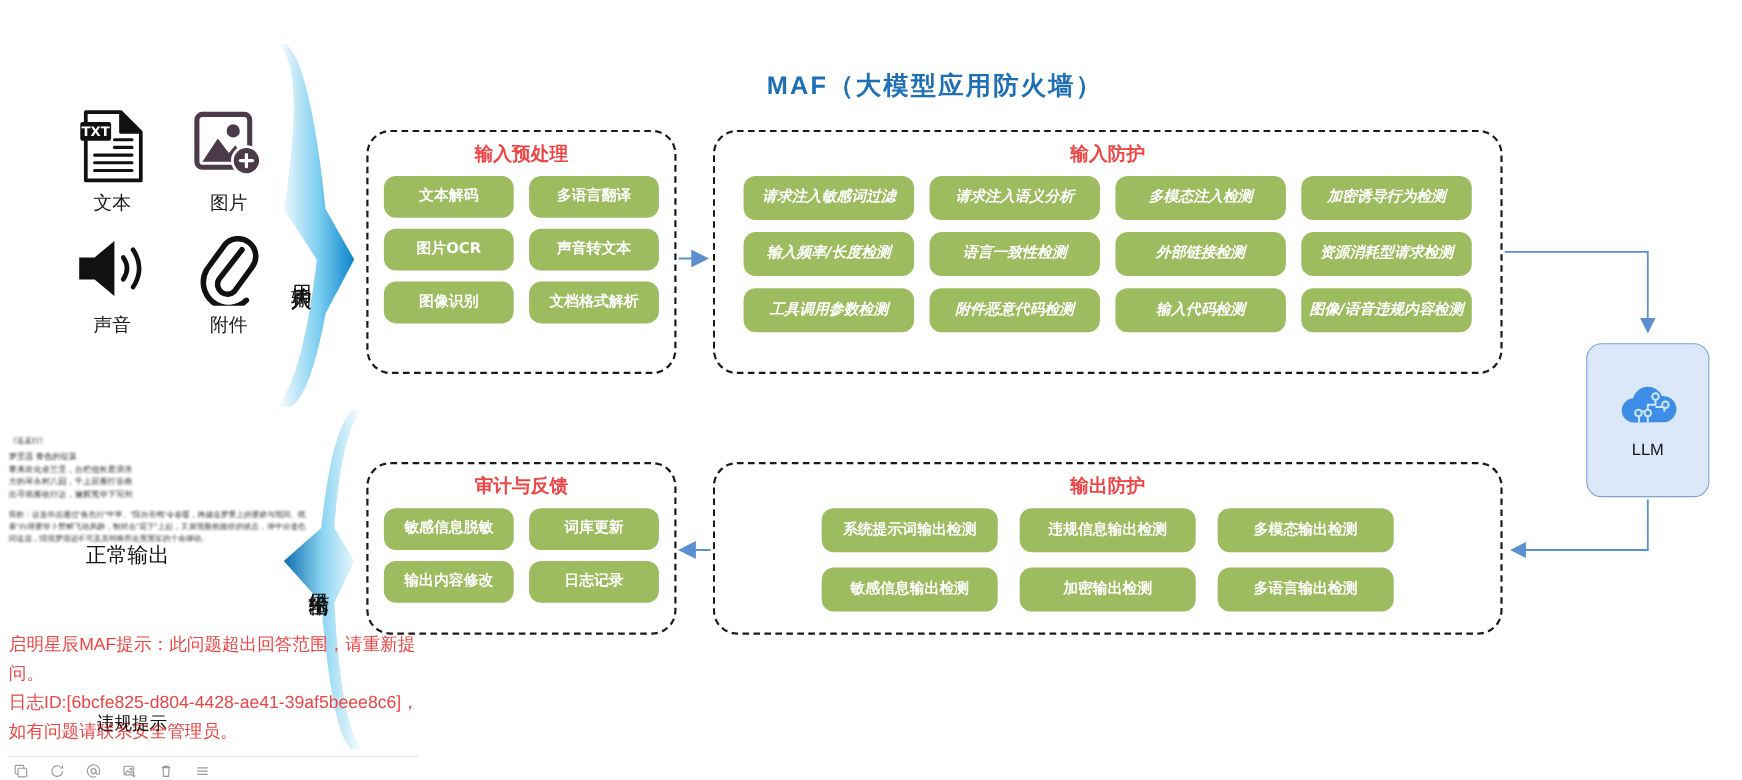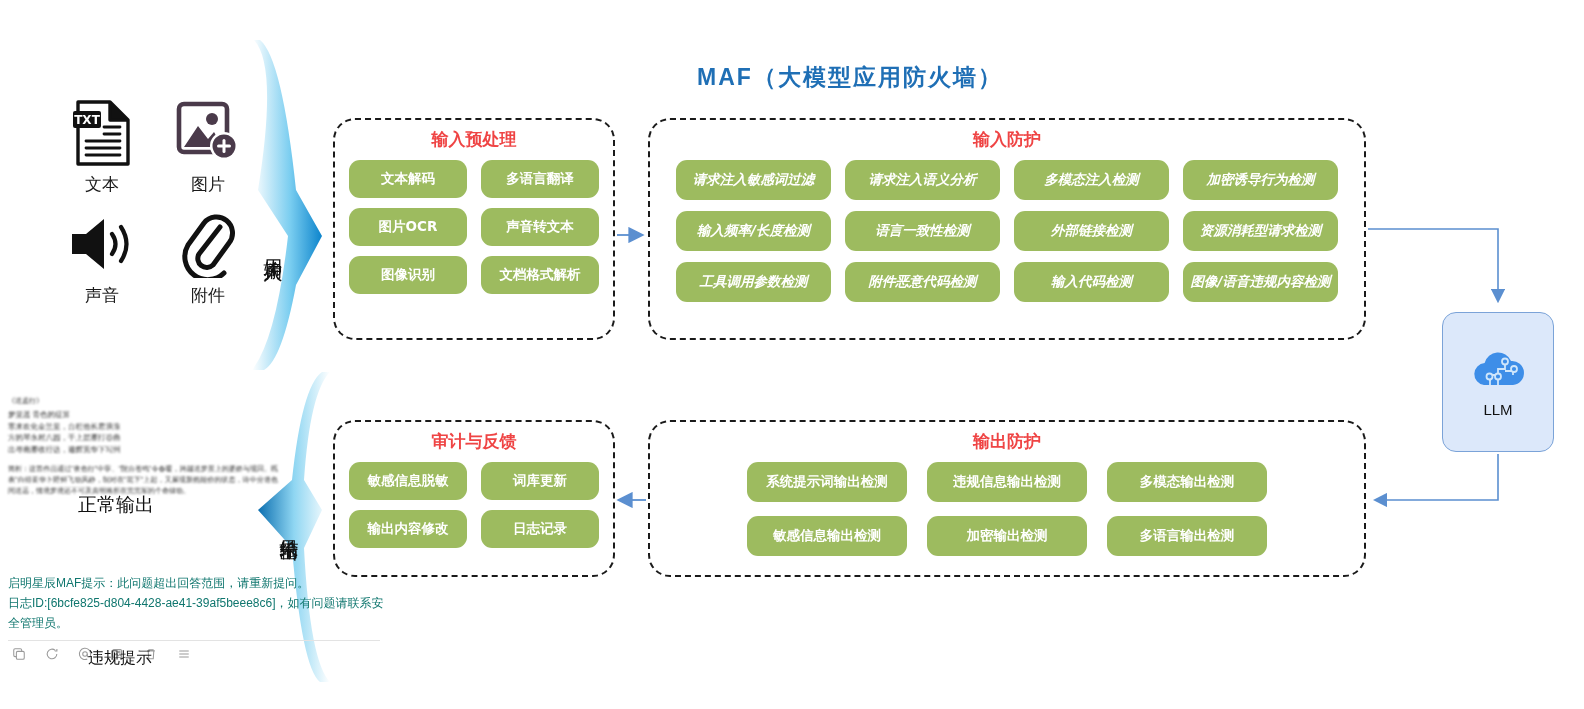--- a/index.html
+++ b/index.html
@@ -95,21 +95,21 @@
   #normal-out .bt-title { font-size: 7px; margin-bottom: 3px; }
   #normal-out .bt-line { font-size: 7.5px; line-height: 1.55; }
   #normal-out .bt-para { font-size: 7px; line-height: 1.6; margin-top: 7px; text-align: justify; }
   .out-caption {
     position: absolute; left: 78px; top: 492px;
     font-size: 19px; color: #111; font-family: "DejaVu Sans", sans-serif;
   }
 
   
   #violation { position: absolute; left: 8px; top: 574px; width: 380px; }
-  #violation .vline { font-size: 12px; color: #0f766e; line-height: 1.65; }
+  #violation .vline { font-size: 16px; color: #ef4444; line-height: 1.65; }
   #violation .vrule { border-top: 1px solid #e3e3e3; margin: 7px 0 6px 0; width: 372px; }
   #violation .vicons { display: flex; gap: 19px; padding-left: 4px; color: #9a9a9a; }
   .viol-caption {
     position: absolute; left: 88px; top: 648px;
     font-size: 16px; color: #111; font-family: "DejaVu Sans", sans-serif;
   }
 </style>
 </head>
 <body>
 

